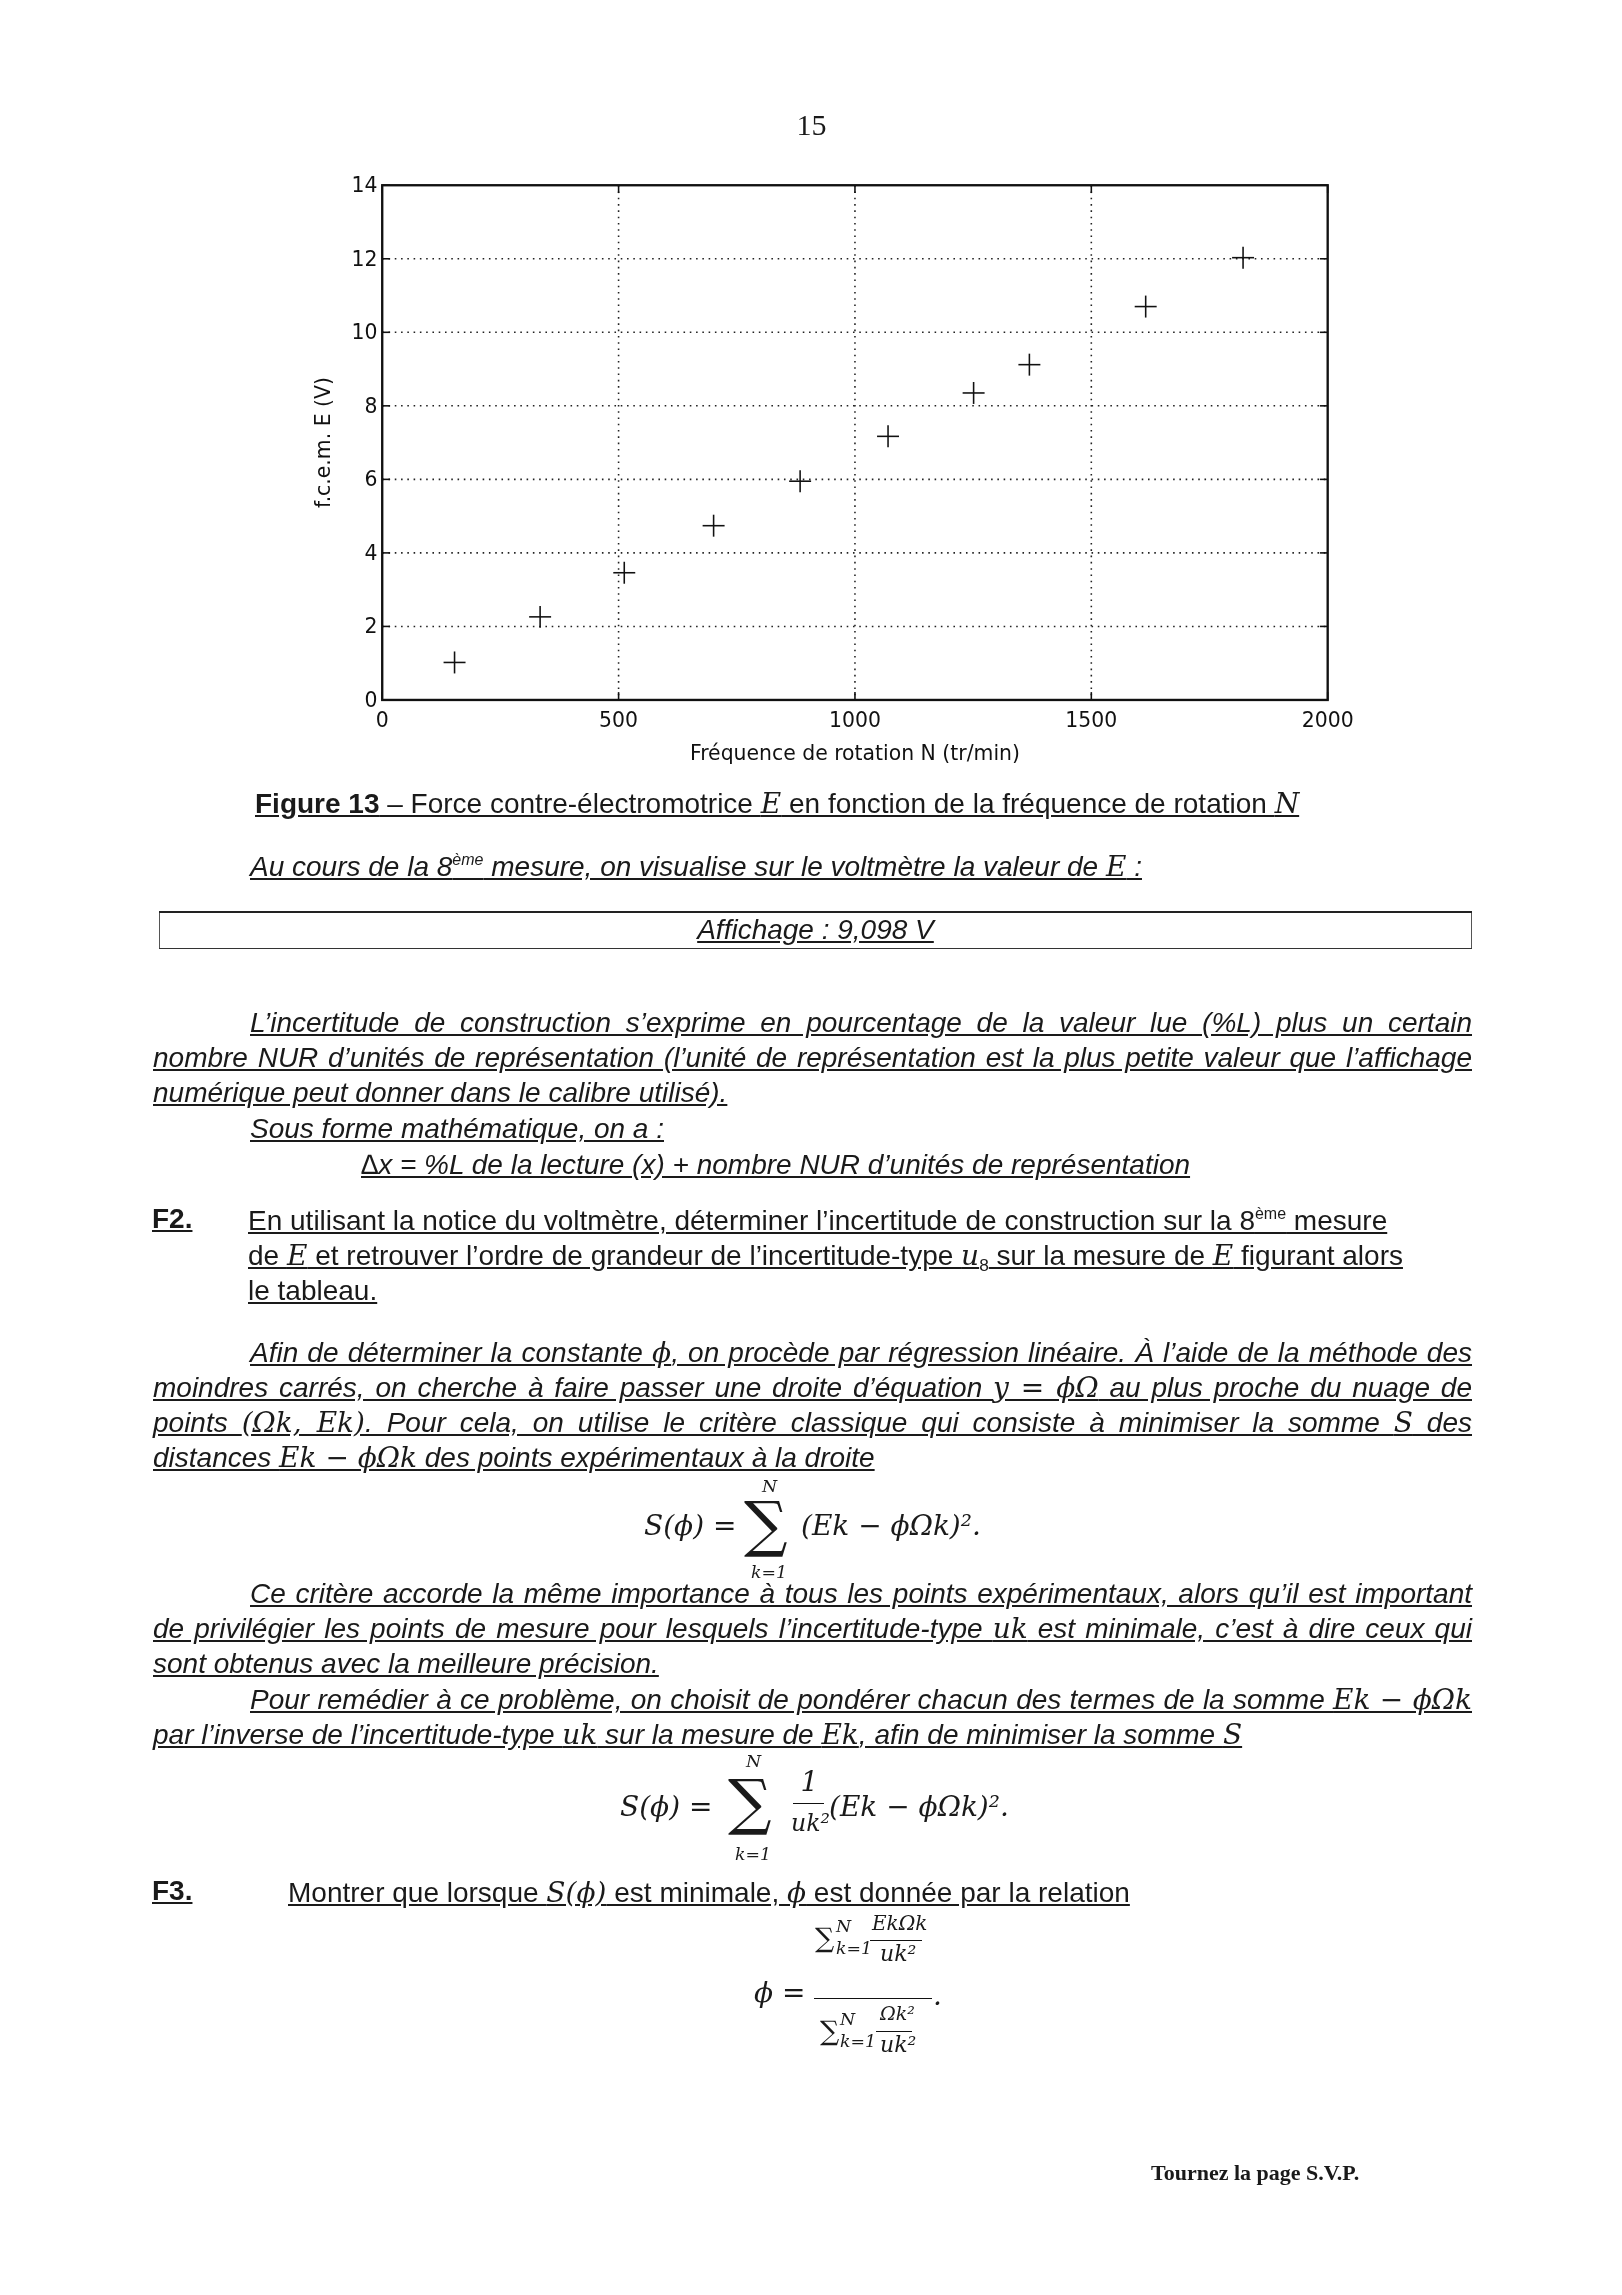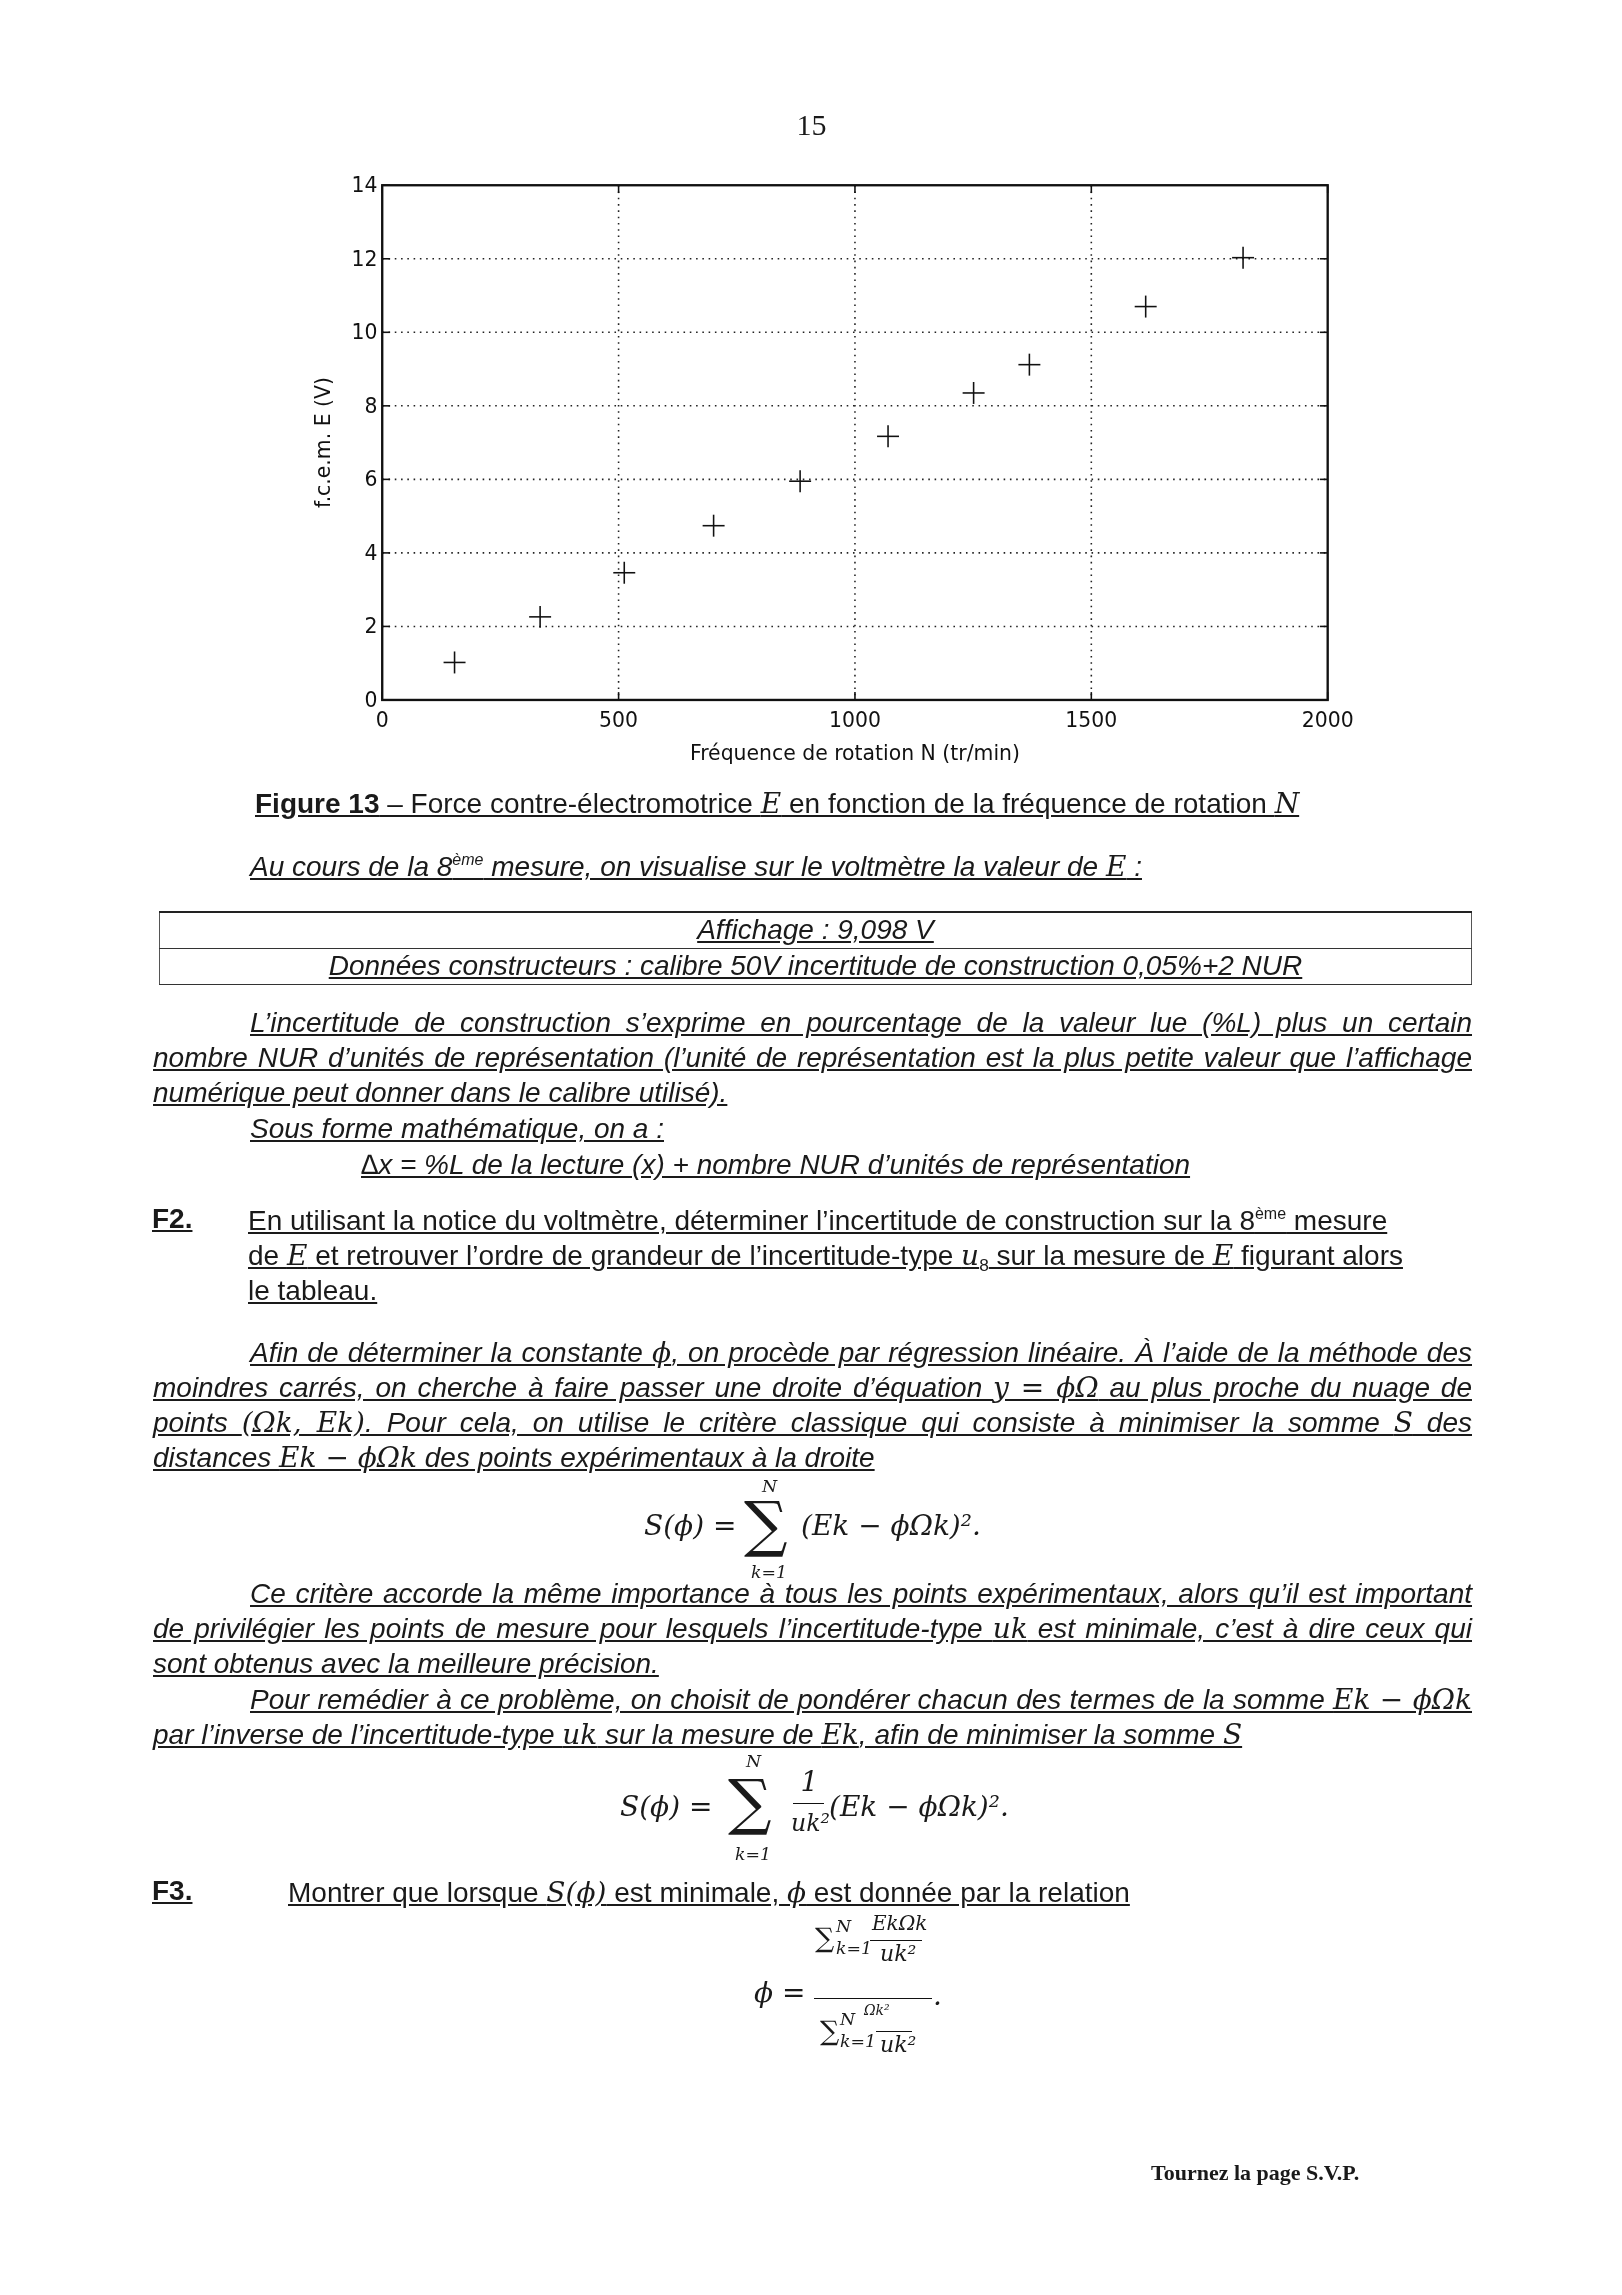--- a/index.html
+++ b/index.html
@@ -141,23 +141,20 @@
 
 <div class="abs para sans" style="left:250px; top:849px; white-space:nowrap;">
   <span>Au cours de la 8</span><sup class="sm">ème</sup><span> mesure, on visualise sur le voltmètre la valeur de </span><span class="mathi">E</span><span> :</span>
 </div>
 
 <table class="abs voltmeter-table sans">
   <tbody>
       <tr>
         <td>Affichage : 9,098 V</td>
       </tr>
-  <tr>
-        <td>Données constructeurs : calibre 50V incertitude de construction 0,05%+2 NUR</td>
-      </tr>
 </tbody>
   </table>
 
 <div class="abs para sans just" style="left:153px; top:1005px; width:1319px; text-indent:97px;">L’incertitude de construction s’exprime en pourcentage de la valeur lue (%L) plus un certain nombre NUR d’unités de représentation (l’unité de représentation est la plus petite valeur que l’affichage numérique peut donner dans le calibre utilisé).</div>
 <div class="abs para sans" style="left:250px; top:1111px; white-space:nowrap;">Sous forme mathématique, on a :</div>
 <div class="abs para sans" style="left:361px; top:1147px; white-space:nowrap;">∆x = %L de la lecture (x) + nombre NUR d’unités de représentation</div>
 
 <div class="abs q-label sans" style="left:152px; top:1203px;">F2.</div>
 <div class="abs q-text sans" style="left:248px; top:1203px; width:1225px;">
   <div style="white-space:nowrap;"><span>En utilisant la notice du voltmètre, déterminer l’incertitude de construction sur la 8</span><sup class="sm">ème</sup><span> mesure</span></div>
@@ -198,19 +195,19 @@
   <span class="lim" style="position:absolute; left:82px; top:0px;">N</span>
   <span class="lim" style="position:absolute; left:82px; top:22px;">k=1</span>
   <span style="position:absolute; left:118px; top:-4.7px; font-size:20px;">EkΩk</span>
   <span class="fracline" style="position:absolute; left:116px; top:23.6px; width:52px;"></span>
   <span style="position:absolute; left:126px; top:25px; font-size:22px;">uk²</span>
   <span class="fracline" style="position:absolute; left:60px; top:82px; width:118px;"></span>
   <span style="position:absolute; left:179px; top:63px;">.</span>
   <span style="position:absolute; left:66px; top:99px; font-size:27px; font-style:normal;">∑</span>
   <span class="lim" style="position:absolute; left:86px; top:93px;">N</span>
   <span class="lim" style="position:absolute; left:86px; top:115px;">k=1</span>
-  <span style="position:absolute; left:110px; top:86px; font-size:14px;">Ωk²</span>
+  <span style="position:absolute; left:126px; top:86px; font-size:19px;">Ωk²</span>
   <span class="fracline" style="position:absolute; left:122px; top:115px; width:36px;"></span>
   <span style="position:absolute; left:126px; top:116px; font-size:22px;">uk²</span>
 </div>
 
 <div class="abs footer serif">Tournez la page S.V.P.</div>
 
 
 </body></html>

